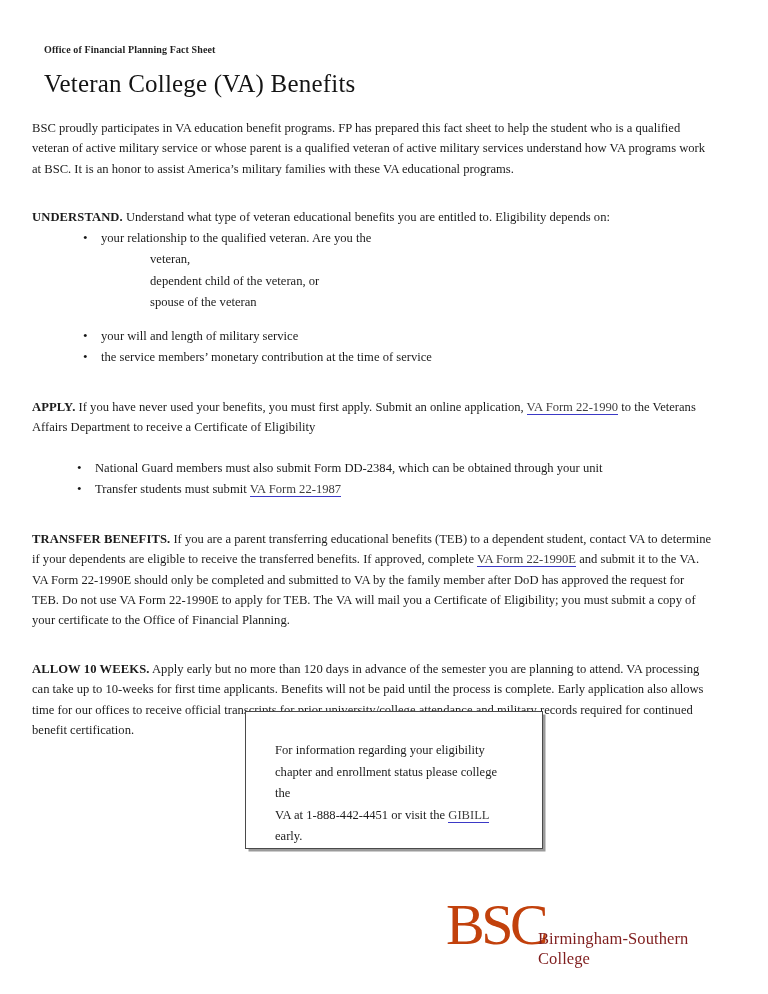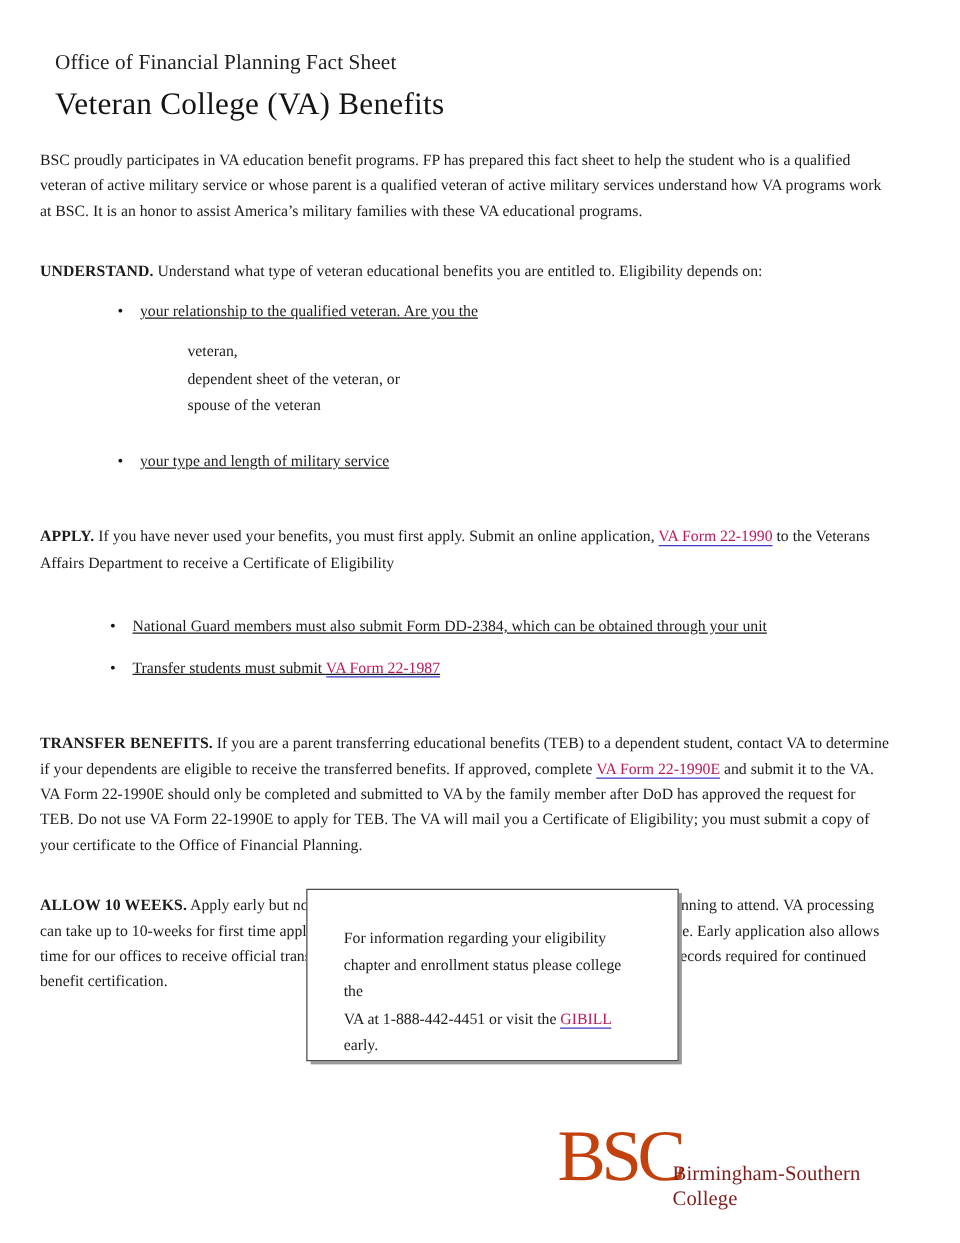--- a/index.html
+++ b/index.html
@@ -23,24 +23,25 @@
   }
 
   
   .doc-header {
     position: absolute;
     left: 44px;
     top: 40px;
     width: 680px;
   }
   .kicker {
-    font-size: 17px;
+    font-size: 10px;
     line-height: 20px;
     color: #1f1f1f;
     letter-spacing: .1px;
+    font-weight: bold;
   }
   .doc-title {
     font-size: 25px;
     line-height: 34px;
     margin-top: 7px;
     color: #141414;
     letter-spacing: .2px;
     font-weight: 400;
   }
 
@@ -72,22 +73,21 @@
   
   ul.bul {
     list-style: none;
     margin: 0;
     padding: 0;
   }
   ul.bul > li {
     position: relative;
     padding-left: 69px;
     line-height: 21.5px;
-    margin: 11px;
-    text-decoration: underline;
+    margin: 0;
   }
   ul.bul > li::before {
     content: "\2022";
     position: absolute;
     left: 51px;
     top: -1px;
     font-size: 13px;
     color: #151515;
   }
   ul.bul.tight > li { line-height: 21.5px; }
@@ -99,21 +99,21 @@
     left: 45px;
   }
 
   .subitem {
     padding-left: 118px;
     line-height: 21.6px;
   }
 
   
   .lnk {
-    color: #be185d;
+    color: #404040;
     text-decoration: none;
     border-bottom: 1.6px solid #3b39c6;
     padding-bottom: 0px;
     cursor: pointer;
   }
 
   
   .infobox {
     position: absolute;
     left: 245px;
@@ -179,25 +179,26 @@
     <p class="para">BSC proudly participates in VA education benefit programs.  FP has prepared this fact sheet to help the student who is a qualified veteran of active military service or whose parent is a qualified veteran of active military services understand how VA programs work at BSC.  It is an honor to assist America’s military families with these VA educational programs.</p>
 
     <div class="blockgap-lg"></div>
 
     <p class="para"><span class="lead">UNDERSTAND.</span><span>  Understand what type of veteran educational benefits you are entitled to. Eligibility depends on:</span></p>
 
     <ul class="bul">
       <li>your relationship to the qualified veteran.  Are you the</li>
     </ul>
     <div class="subitem">veteran,</div>
-    <div class="subitem">dependent sheet of the veteran, or</div>
+    <div class="subitem">dependent child of the veteran, or</div>
     <div class="subitem">spouse of the veteran</div>
     <div class="blockgap-sm"></div>
     <ul class="bul tight">
-      <li>your type and length of military service</li>
+      <li>your will and length of military service</li>
+      <li>the service members’ monetary contribution at the time of service</li>
     </ul>
 
     <div class="blockgap-lg"></div>
 
     <p class="para"><span class="lead">APPLY.</span><span>  If you have never used your benefits, you must first apply.  Submit an online application, </span><a class="lnk">VA Form 22-1990</a><span> to the Veterans Affairs Department to receive a Certificate of Eligibility</span></p>
 
     <div class="blockgap-md"></div>
 
     <ul class="bul bul2">
       <li><span>National Guard members must also submit Form DD-2384, which can be obtained through your unit</span></li>

